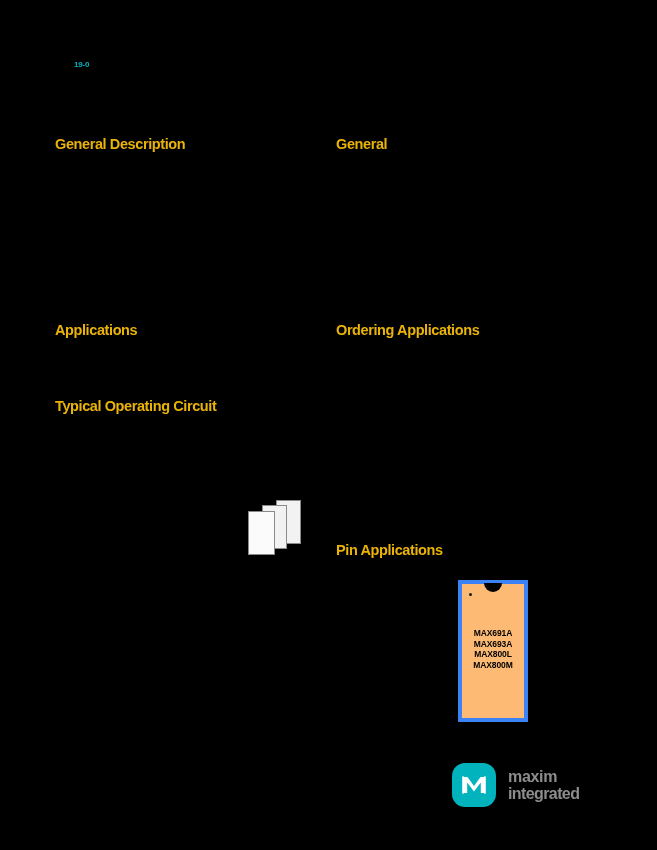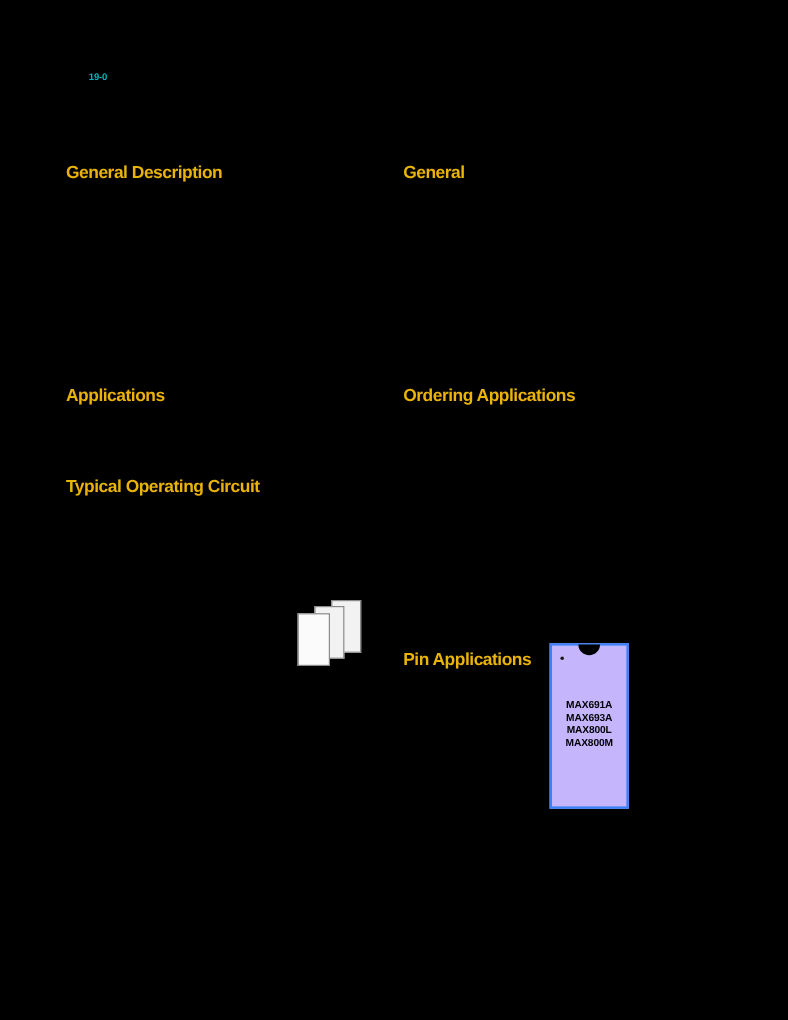--- a/index.html
+++ b/index.html
@@ -66,25 +66,25 @@
     border: 1px solid #8a8a8a;
   }
   .circuit-art .blk-back  { left: 28px; top: 0px;  width: 23px; height: 42px; }
   .circuit-art .blk-mid   { left: 14px; top: 5px;  width: 23px; height: 42px; }
   .circuit-art .blk-front { left: 0px;  top: 11px; width: 25px; height: 42px; background:#fbfbfb; }
 
   
   .package {
     position: absolute;
     left: 458px;
-    top: 536px;
+    top: 580px;
     width: 62px;
     height: 134px;
-    background: #c4b5fd;
-    border: 2px solid #3b82f6;
+    background: #fdba74;
+    border: 4px solid #3b82f6;
   }
   .package .notch {
     position: absolute;
     left: 50%;
     top: -1px;
     transform: translateX(-50%);
     width: 18px;
     height: 9px;
     background: #000000;
     border-radius: 0 0 9px 9px;
@@ -170,14 +170,27 @@
     <div class="notch"></div>
     <div class="pin1dot"></div>
     <div class="part-list">
       <div>MAX691A</div>
       <div>MAX693A</div>
       <div>MAX800L</div>
       <div>MAX800M</div>
     </div>
   </div>
 
+  <div class="logo">
+    <div class="mark">
+      <svg width="44" height="44" viewBox="0 0 44 44" aria-hidden="true">
+        <path d="M11 30 L11 14 L15.5 14 L22 23 L28.5 14 L33 14 L33 30 L28.8 30 L28.8 19.6 L22 28.6 L15.2 19.6 L15.2 30 Z" fill="#ffffff"></path>
+        <rect x="10.2" y="13.4" width="1.9" height="17.2" fill="#ffffff"></rect>
+        <rect x="31.9" y="13.4" width="1.9" height="17.2" fill="#ffffff"></rect>
+      </svg>
+    </div>
+    <div class="wordmark">
+      <div class="w1">maxim</div>
+      <div class="w2">integrated</div>
+    </div>
+  </div>
 
 </div>
 
 </body></html>

